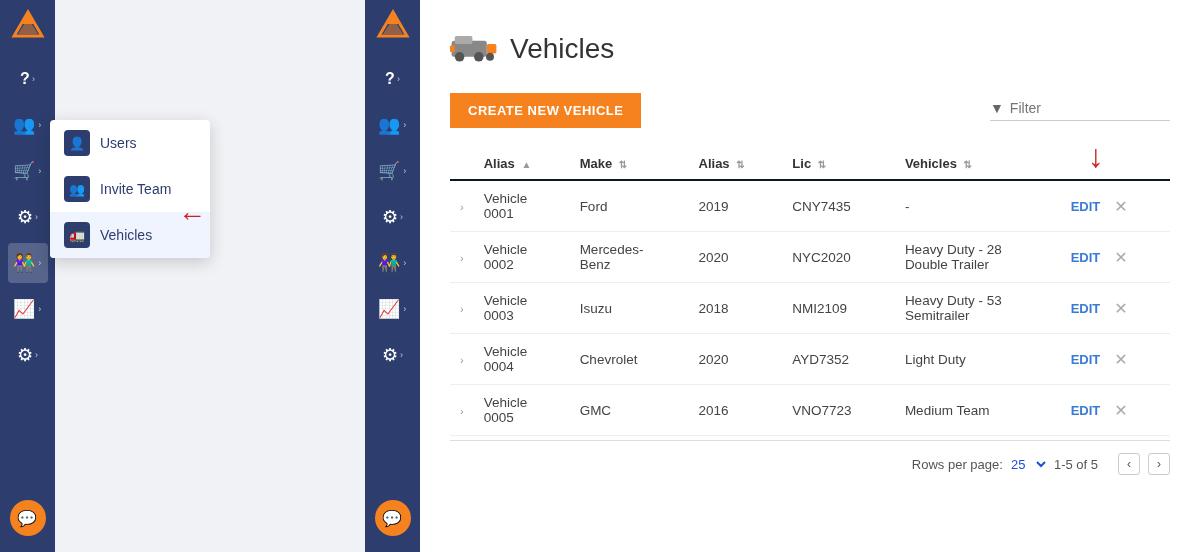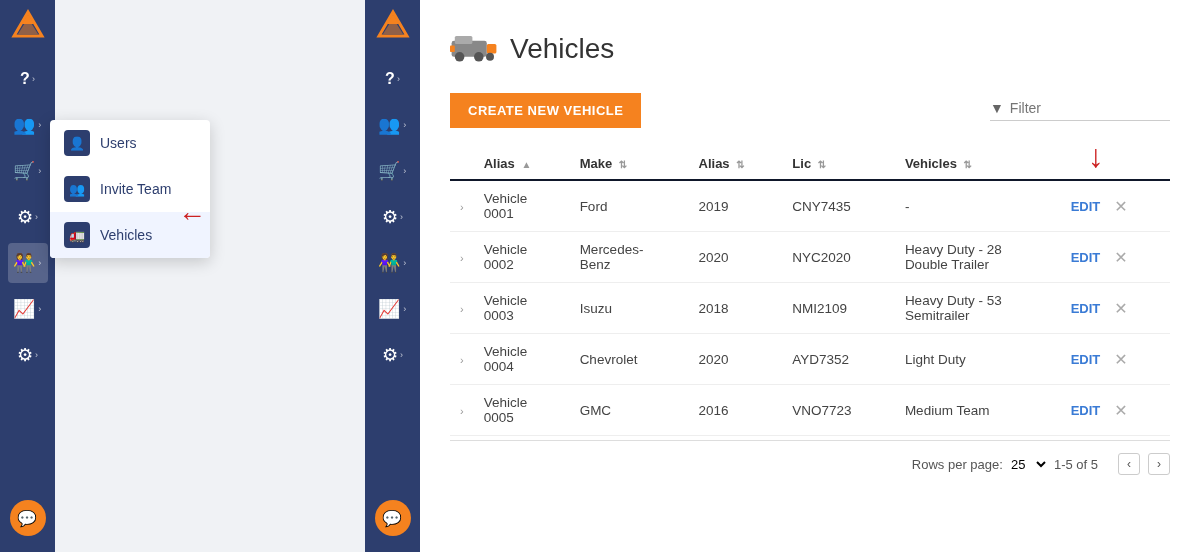--- a/index.html
+++ b/index.html
@@ -220,21 +220,21 @@
     }
     .rows-per-page {
       display: flex;
       align-items: center;
       gap: 4px;
     }
     .rpp-select {
       border: none;
       background: transparent;
       font-size: 13px;
-      color: #000000;
+      color: #1d4ed8;
       cursor: pointer;
     }
     .page-nav {
       display: flex;
       align-items: center;
       gap: 8px;
       margin-left: 20px;
     }
     .page-nav-btn {
       background: none;

